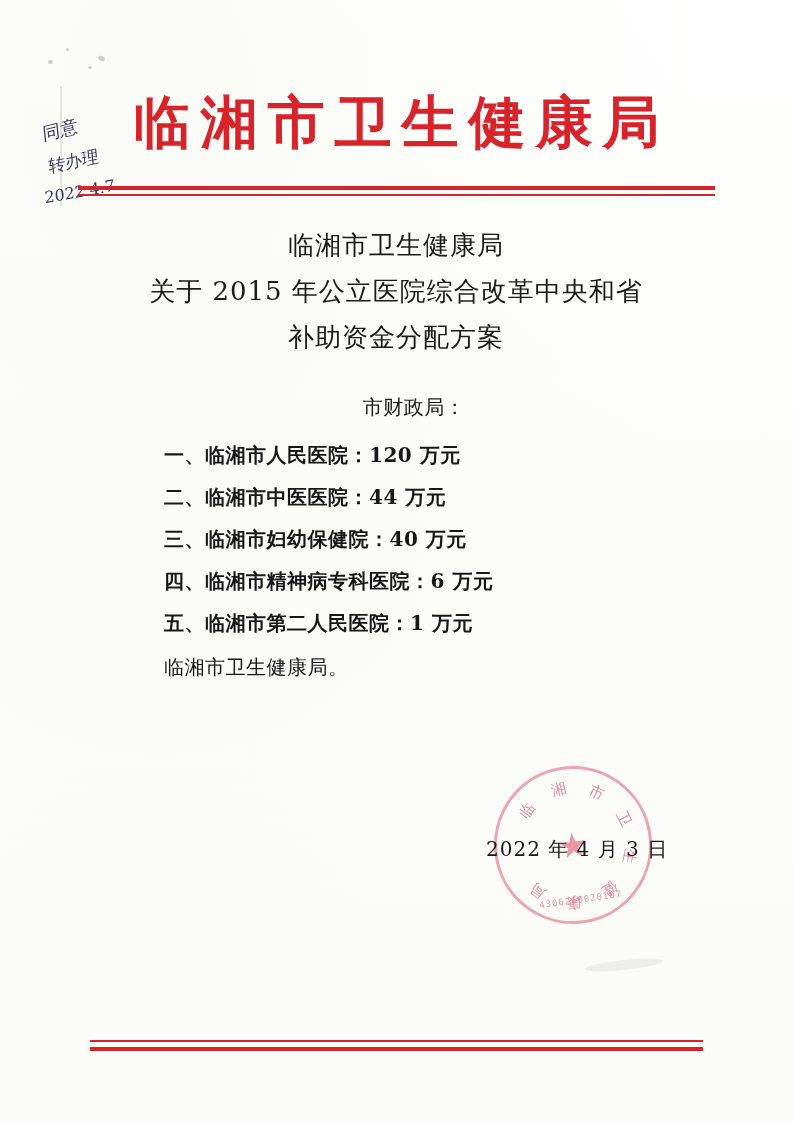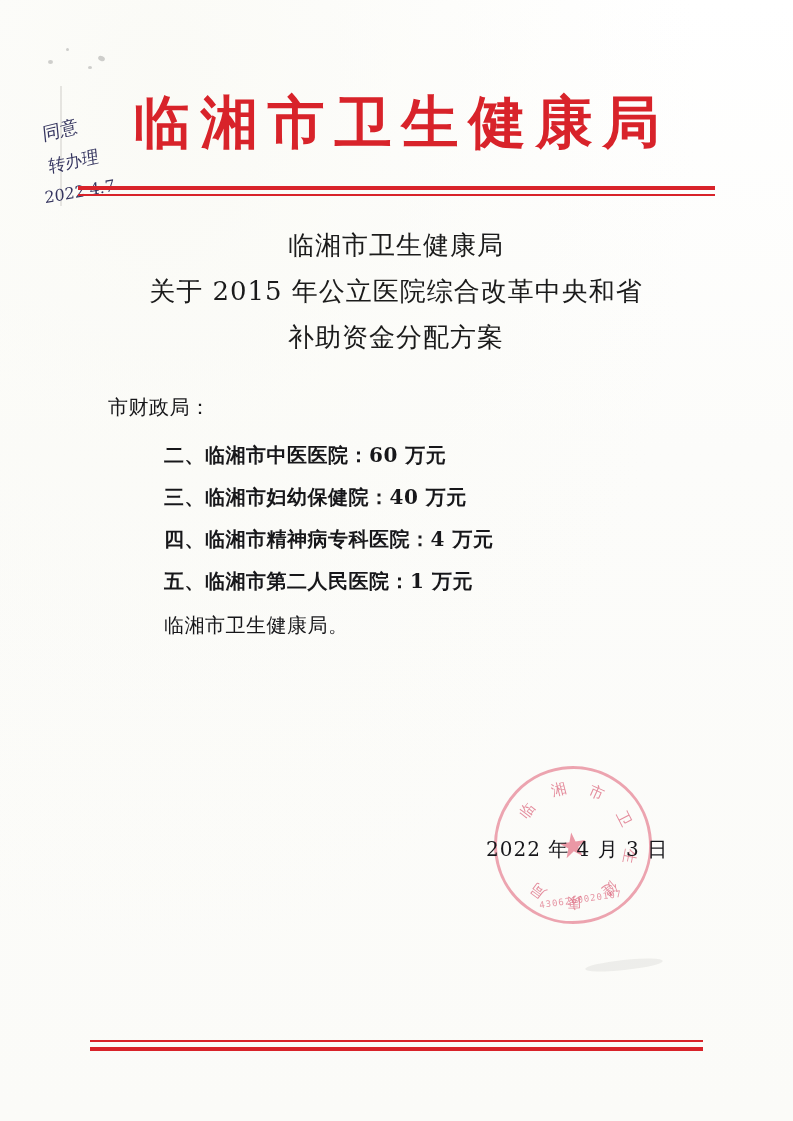--- a/index.html
+++ b/index.html
@@ -83,21 +83,22 @@
     top: 386px;
     left: 96px;
     width: 610px;
     font-family: "DejaVu Serif", "Liberation Serif", serif;
     font-size: 20px;
     color: #17171a;
     line-height: 42px;
     letter-spacing: 0.5px;
   }
   .addressee {
-    margin-left: 12px;
+    margin-left: 26px;
+    text-align: center;
   }
   .para {
     margin-top: 6px;
     text-indent: 44px;
   }
   .item-list {
     margin-top: 6px;
   }
   .item {
     margin-left: 68px;
@@ -249,23 +250,24 @@
 
   <div class="doc-title">
     <div>临湘市卫生健康局</div>
     <div>关于 2015 年公立医院综合改革中央和省</div>
     <div>补助资金分配方案</div>
   </div>
 
   <div class="body-block">
     <div class="addressee">市财政局：</div>
     <div class="item-list">
-      <div class="item">二、临湘市中医医院：60 万元</div>
+      <div class="item">一、临湘市人民医院：120 万元</div>
+      <div class="item">二、临湘市中医医院：44 万元</div>
       <div class="item">三、临湘市妇幼保健院：40 万元</div>
-      <div class="item">四、临湘市精神病专科医院：4 万元</div>
+      <div class="item">四、临湘市精神病专科医院：6 万元</div>
       <div class="item">五、临湘市第二人民医院：1 万元</div>
     </div>
     <div class="total">临湘市卫生健康局。</div>
   </div>
 
   <div class="seal">
     <div class="seal-ring-text">
         <span style="transform: translate(-40.3051px, -40.3051px) rotate(-45deg) translate(-50%, -50%);">临</span>
         <span style="transform: translate(-6.38198px, -56.6416px) rotate(-6.42857deg) translate(-50%, -50%);">湘</span>
         <span style="transform: translate(30.3258px, -48.2633px) rotate(32.1429deg) translate(-50%, -50%);">市</span>

